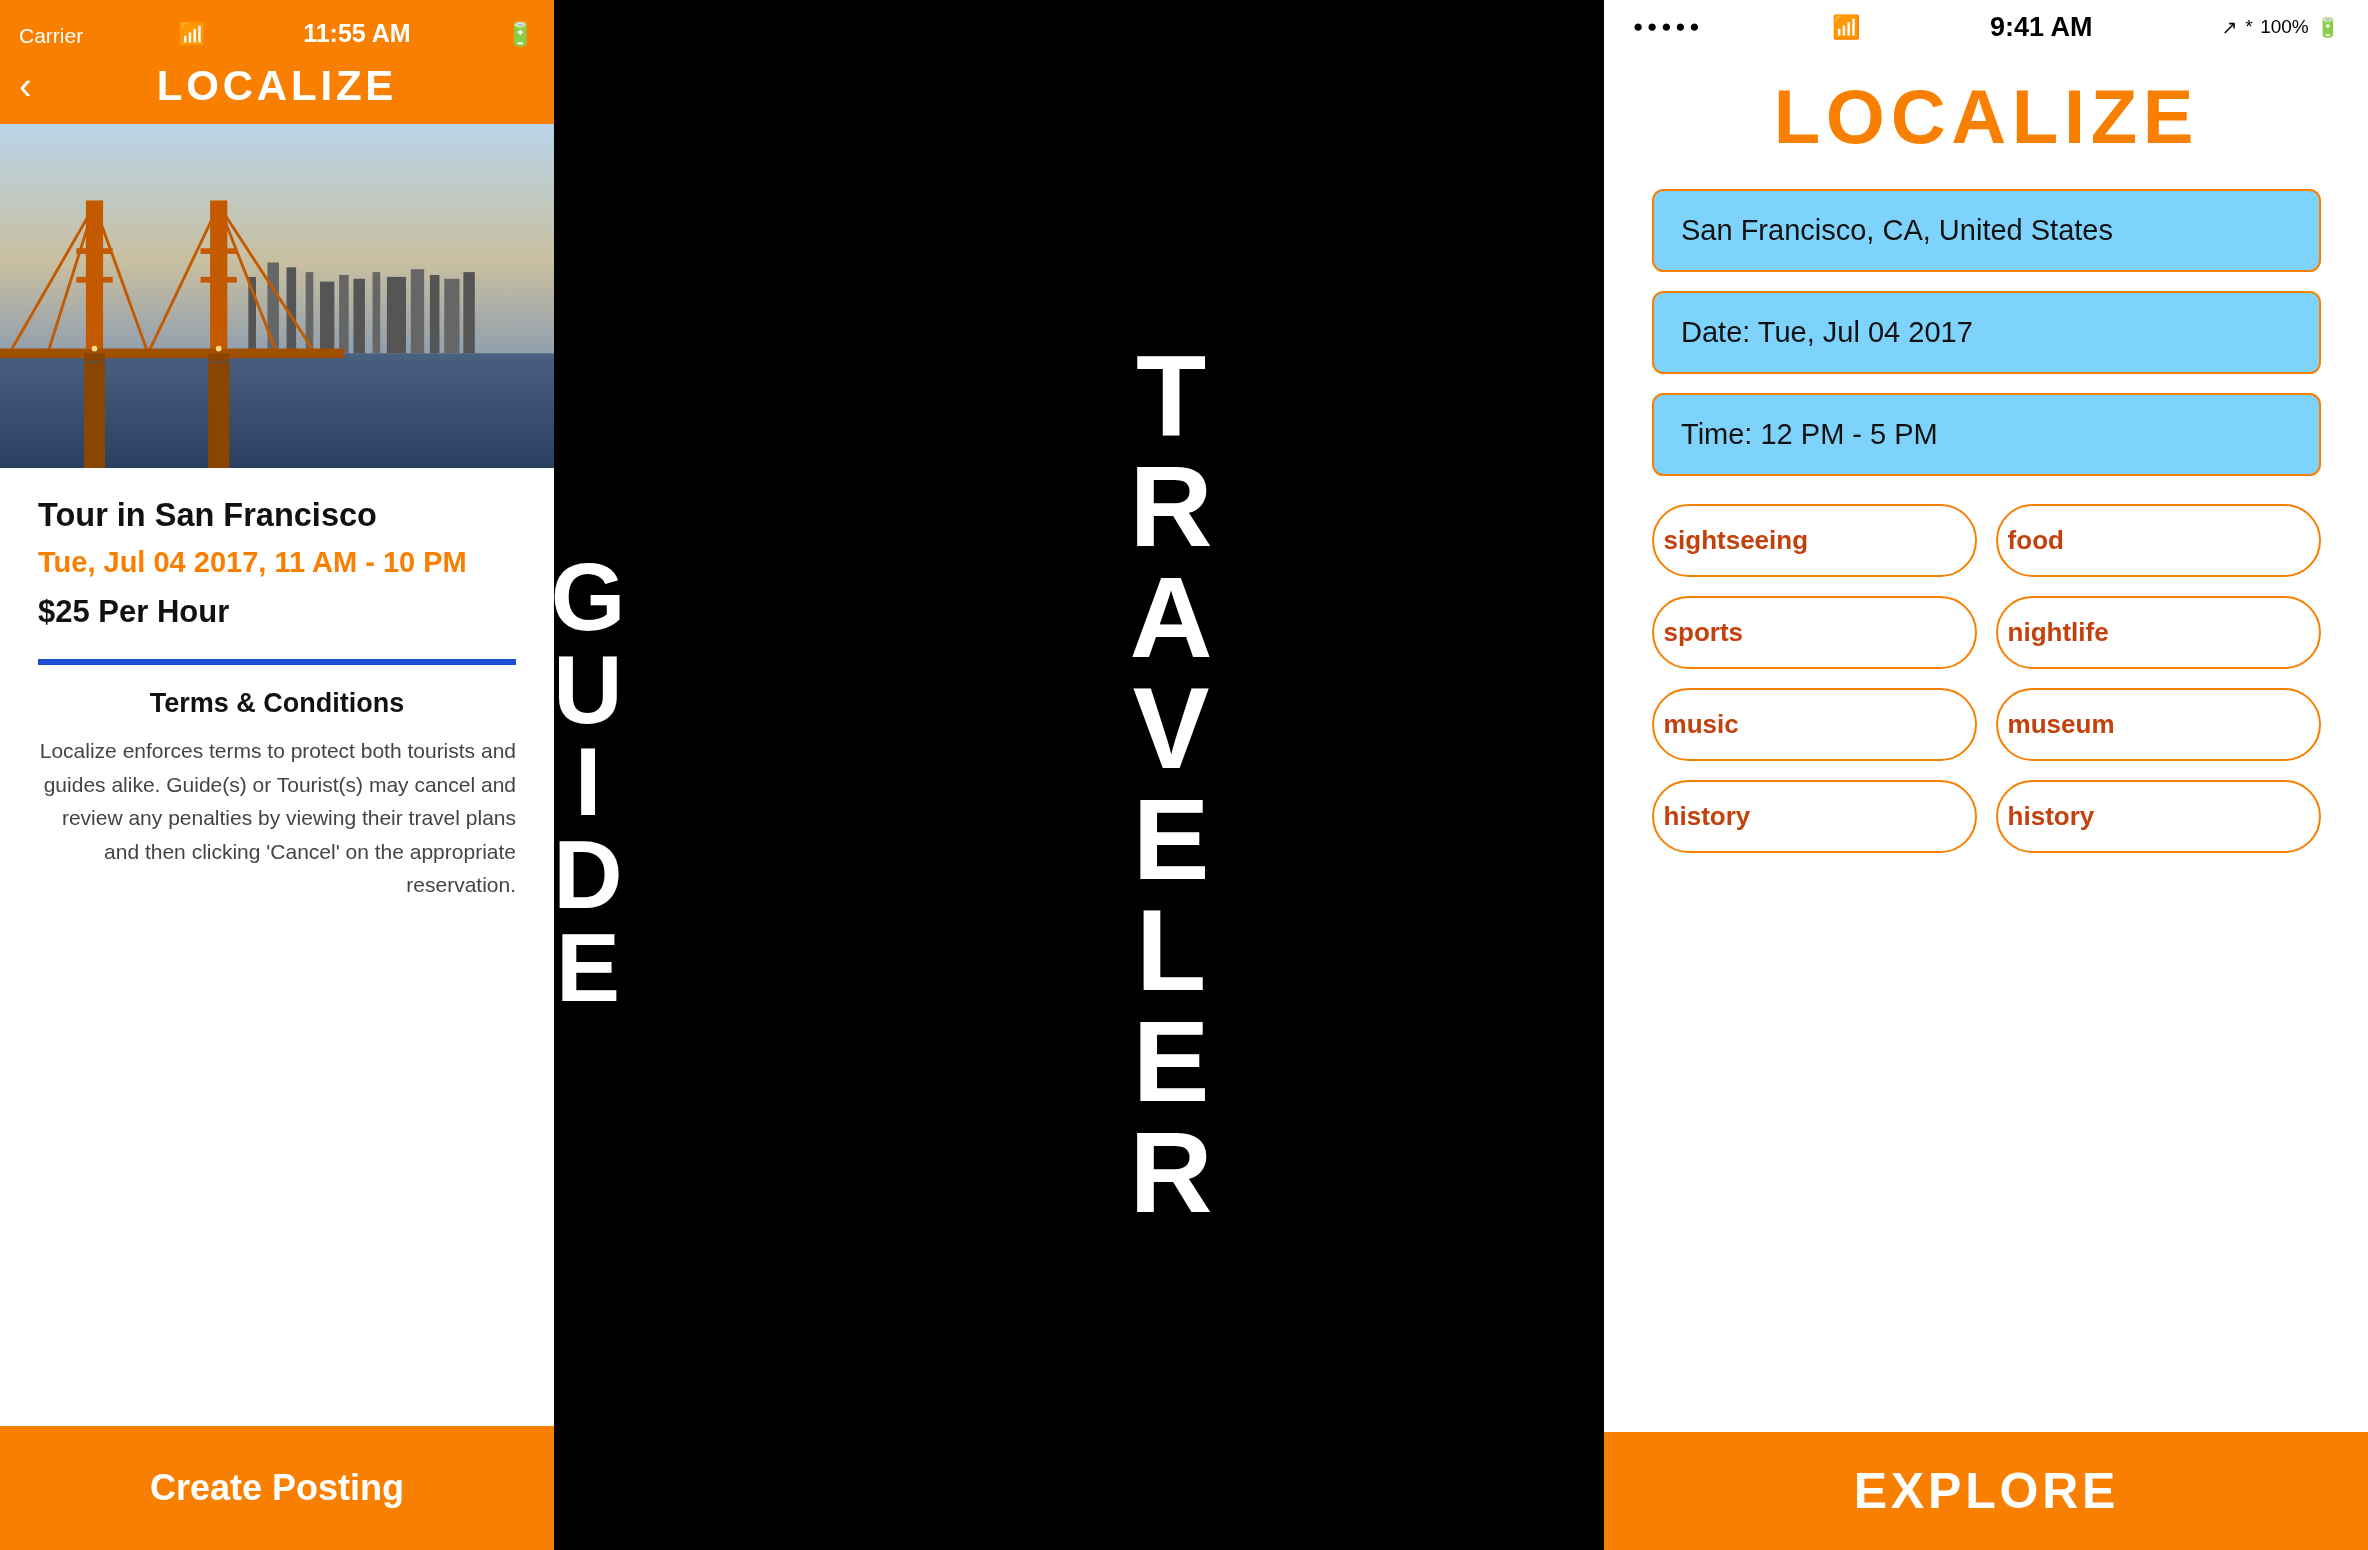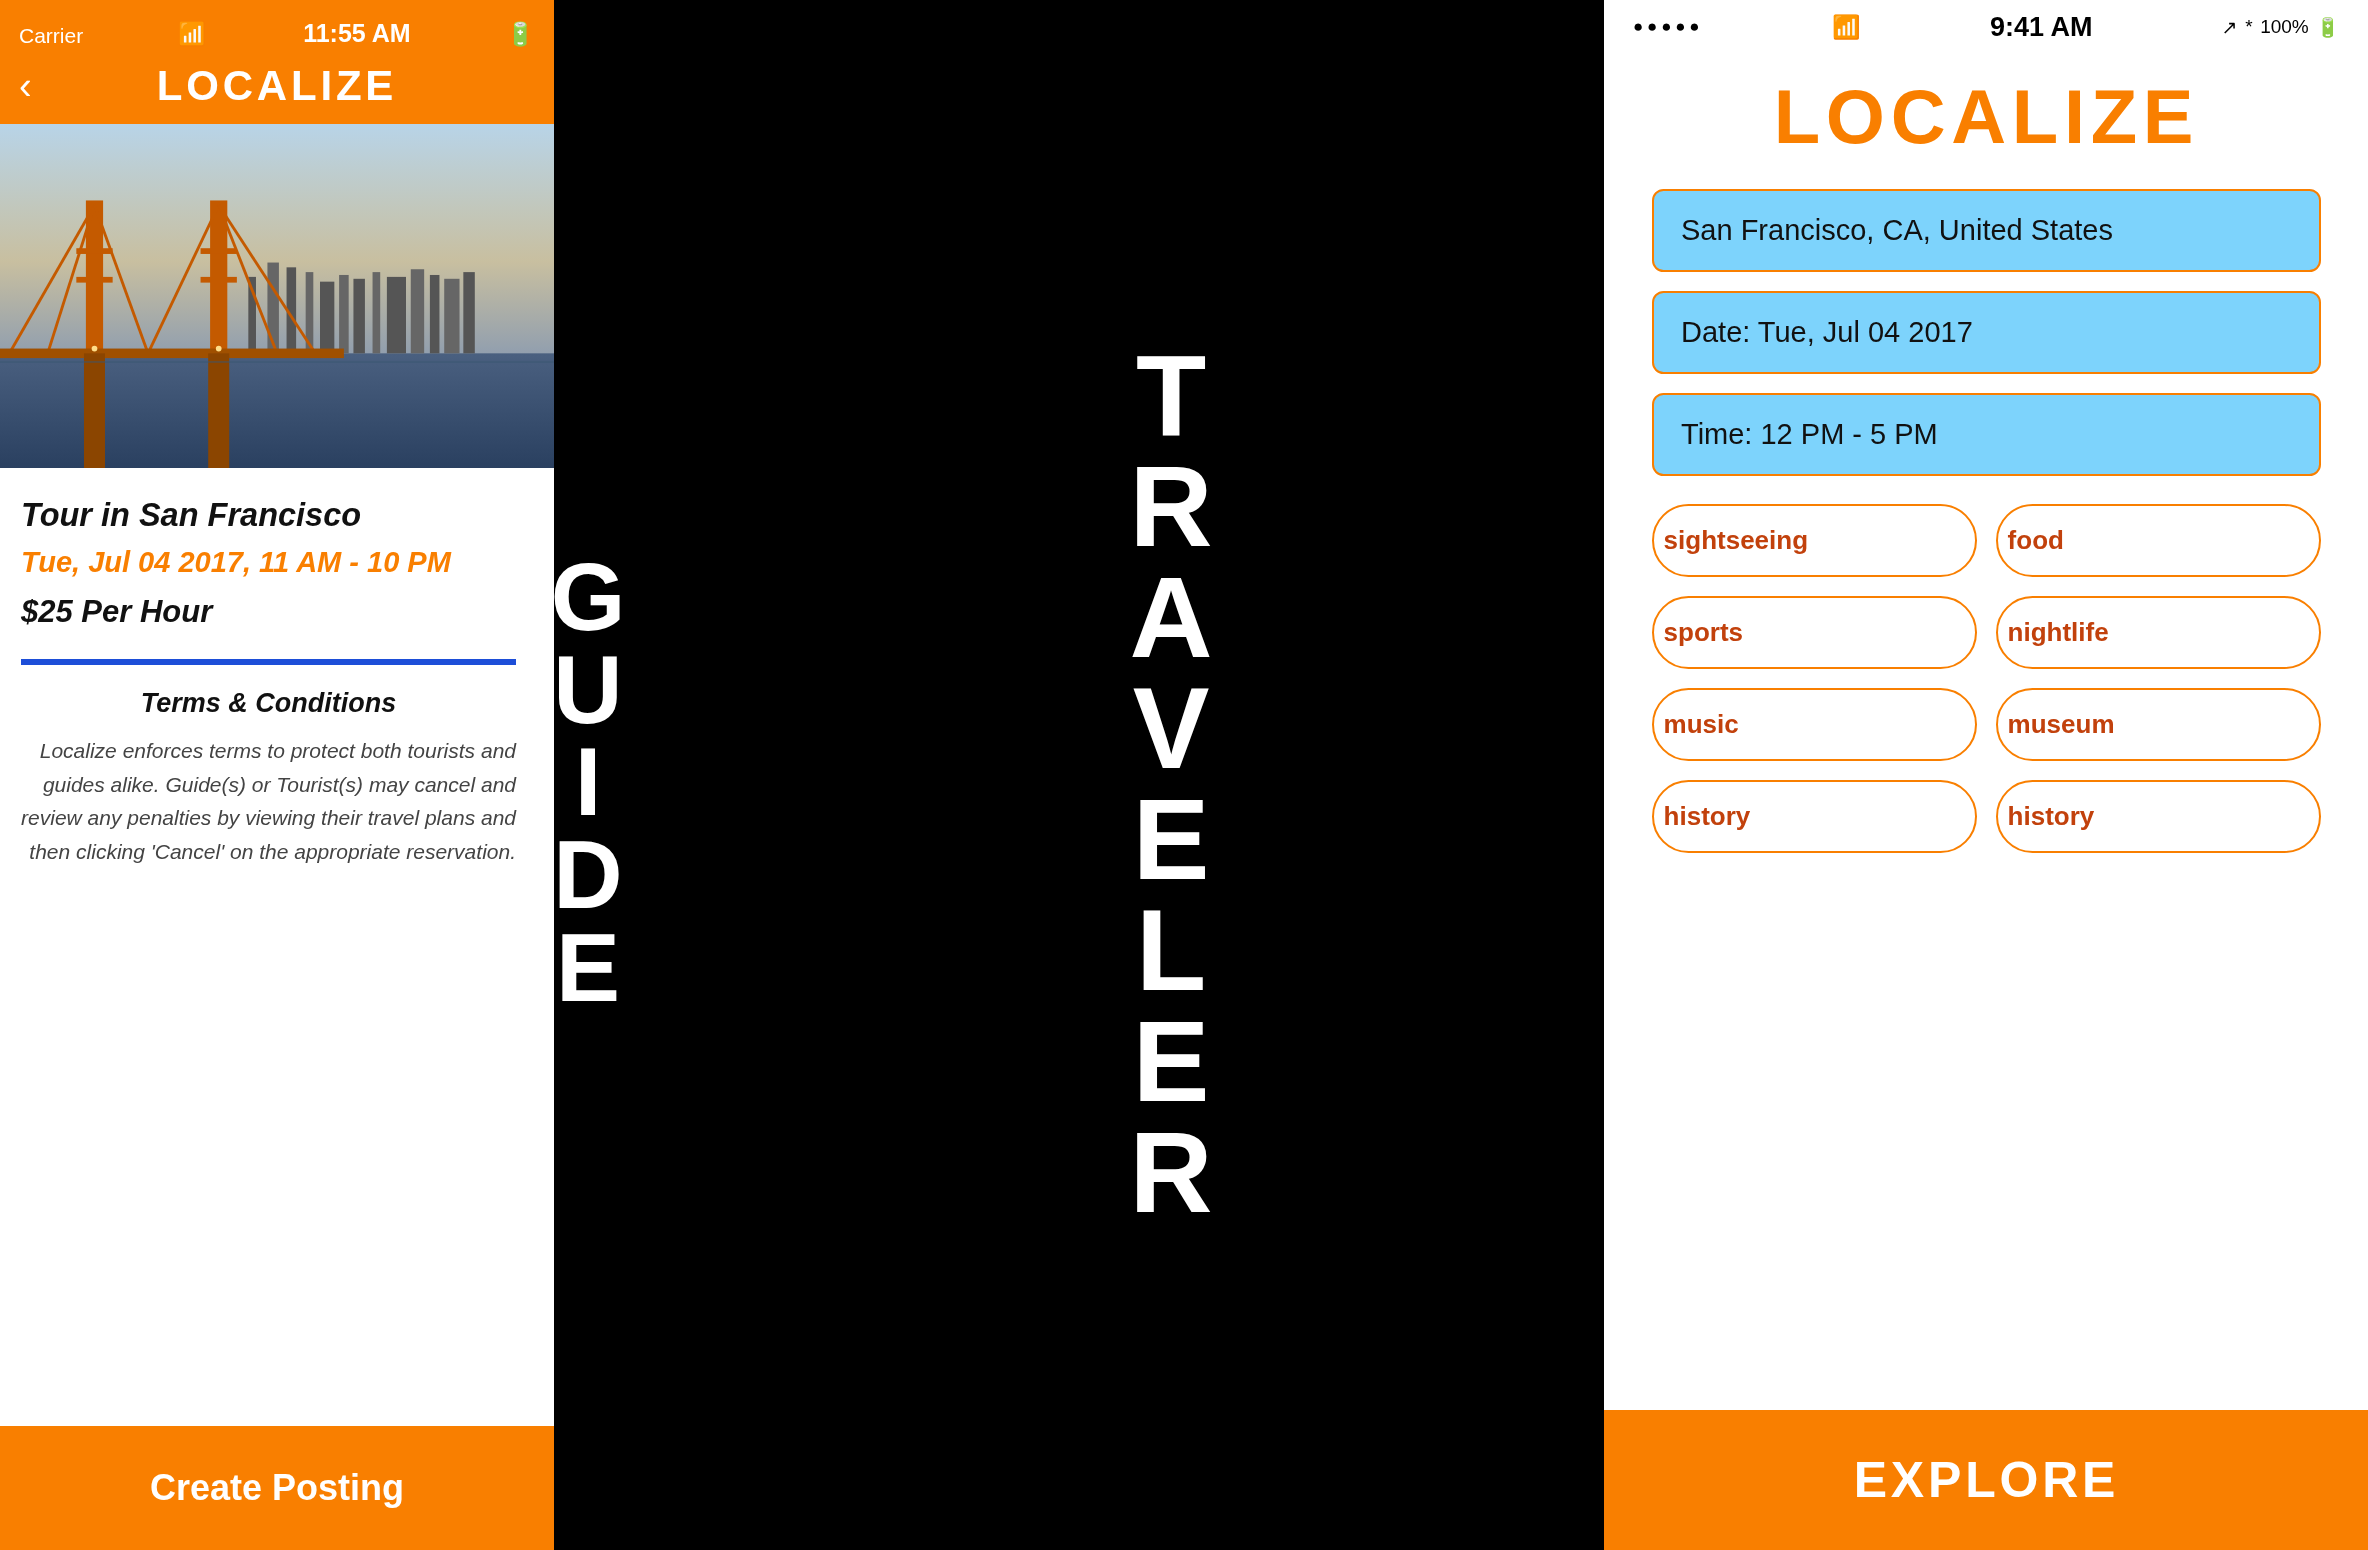--- a/index.html
+++ b/index.html
@@ -78,23 +78,22 @@
     .hero-image svg {
       position: absolute;
       bottom: 0;
       left: 0;
       width: 100%;
       height: 100%;
     }
 
     .content-area {
       flex: 1;
-      padding: 29px 38px 19px 21px;
+      padding: 29px 38px 19px 38px;
       overflow: hidden;
-      font-style: italic;
     }
 
     .tour-title {
       font-size: 32.5px;
       font-weight: 700;
       color: #111;
       margin-bottom: 11.5px;
     }
 
     .tour-date {
@@ -219,21 +218,21 @@
       cursor: pointer;
     }
 
     .explore-btn {
       background: #f97f00;
       color: #fff;
       text-align: center;
       font-size: 50px;
       font-weight: 900;
       letter-spacing: 3.8px;
-      height: 140px;
+      height: 118px;
       display: flex;
       align-items: center;
       justify-content: center;
       flex-shrink: 0;
       cursor: pointer;
     }
   </style>
 </head>
 <body>
 

